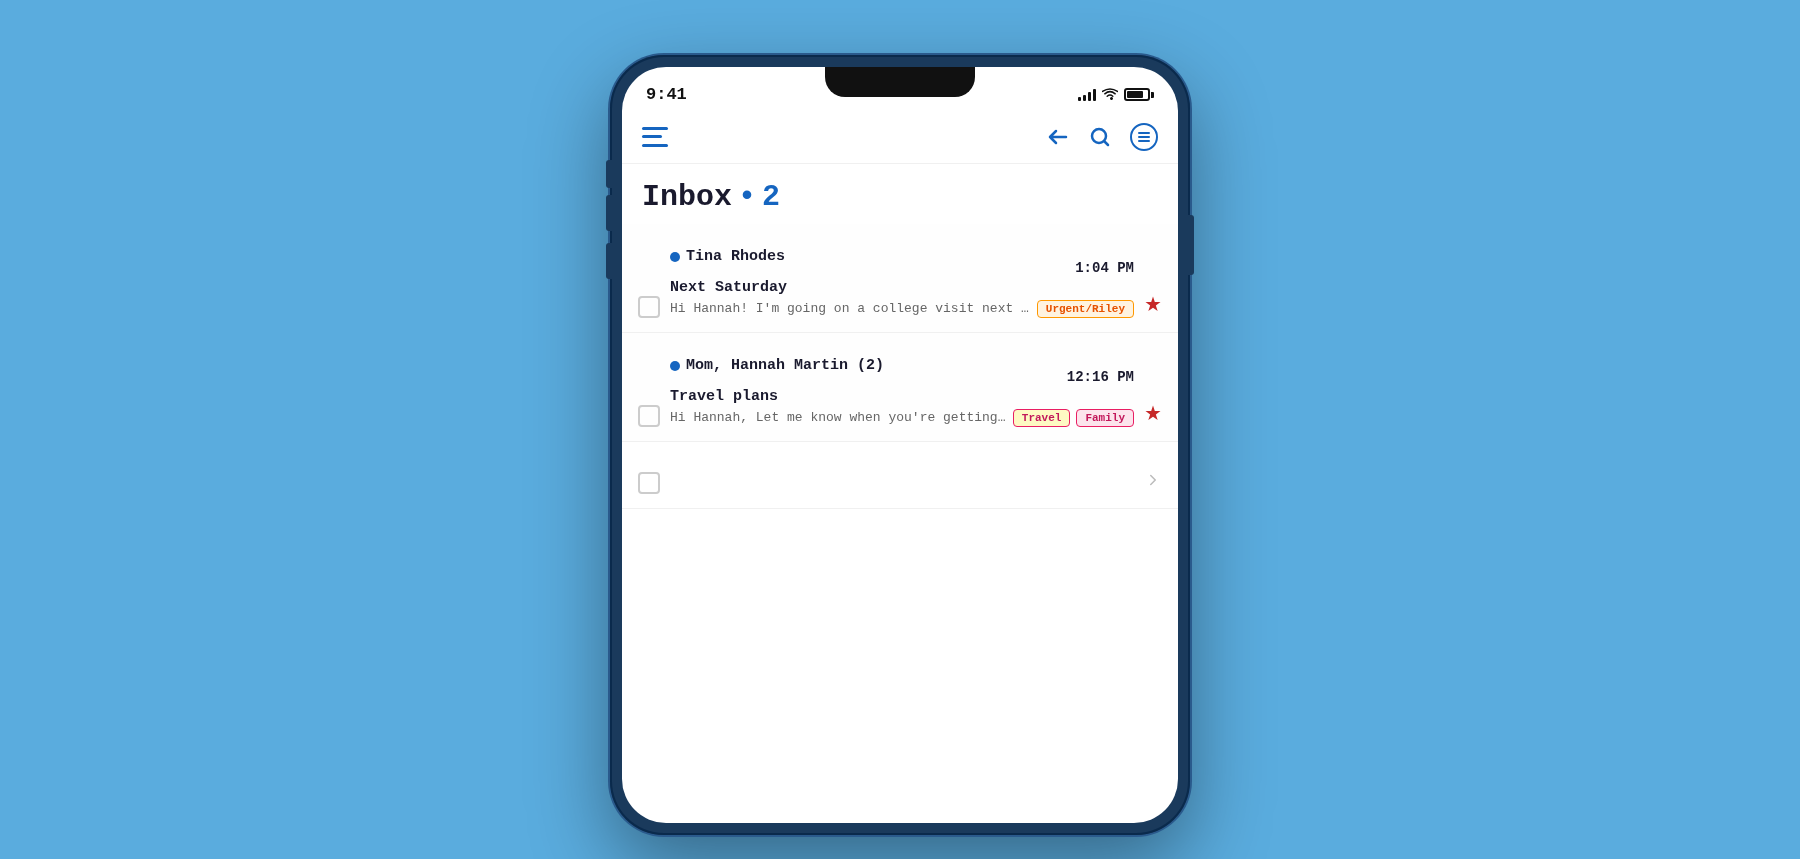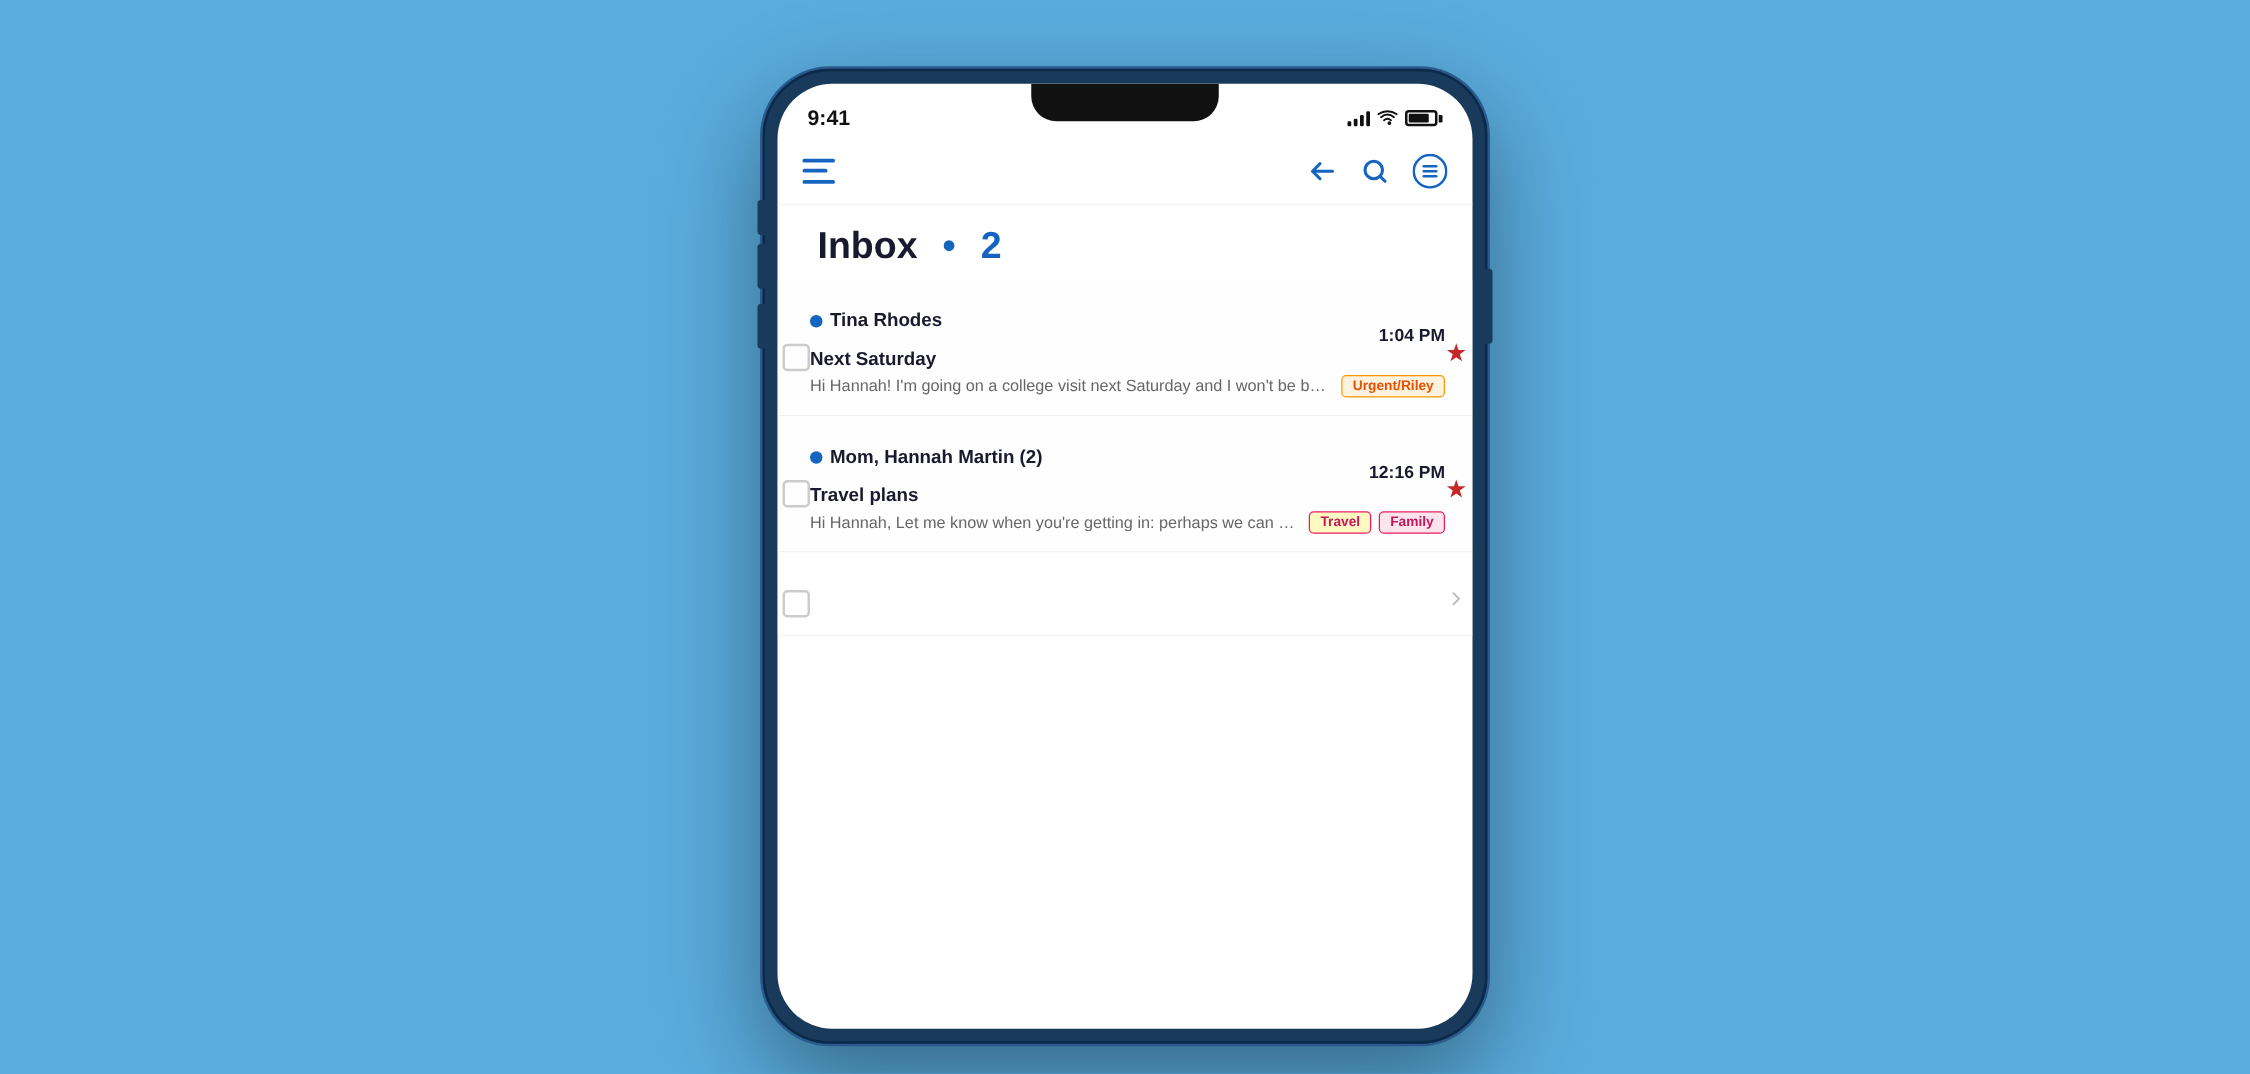--- a/index.html
+++ b/index.html
@@ -13,20 +13,21 @@
       justify-content: center;
       font-family: -apple-system, BlinkMacSystemFont, 'Helvetica Neue', sans-serif;
       overflow: hidden;
     }
 
     .phone-container {
       position: relative;
       width: 580px;
       height: 780px;
       margin-top: 30px;
+      font-family: Liberation Mono, monospace;
     }
 
     .phone-frame {
       position: absolute;
       top: 0;
       left: 0;
       width: 100%;
       height: 100%;
       background: #1a3a5c;
       border-radius: 54px;
@@ -158,22 +159,21 @@
       display: flex;
       align-items: center;
       gap: 18px;
     }
 
     
     .inbox-title-row {
       padding: 16px 20px 10px;
       display: flex;
       align-items: flex-start;
-      gap: 20px;
-      margin-left: 12px;
+      gap: 6px;
     }
 
     .inbox-title {
       font-size: 30px;
       font-weight: 800;
       color: #1a1a2e;
     }
 
     .inbox-dot {
       font-size: 30px;
@@ -188,24 +188,25 @@
     }
 
     
     .email-list {
       flex: 1;
       overflow: hidden;
     }
 
     .email-item {
       display: flex;
-      align-items: center;
-      padding: 14px 4px;
+      align-items: flex-end;
+      padding: 14px 16px;
       border-bottom: 1px solid #f0f0f0;
       background: #fff;
+      gap: 10px;
     }
 
     .email-item.unread {
       background: #fefefe;
     }
 
     .checkbox {
       width: 22px;
       height: 22px;
       border: 2px solid #ccc;

